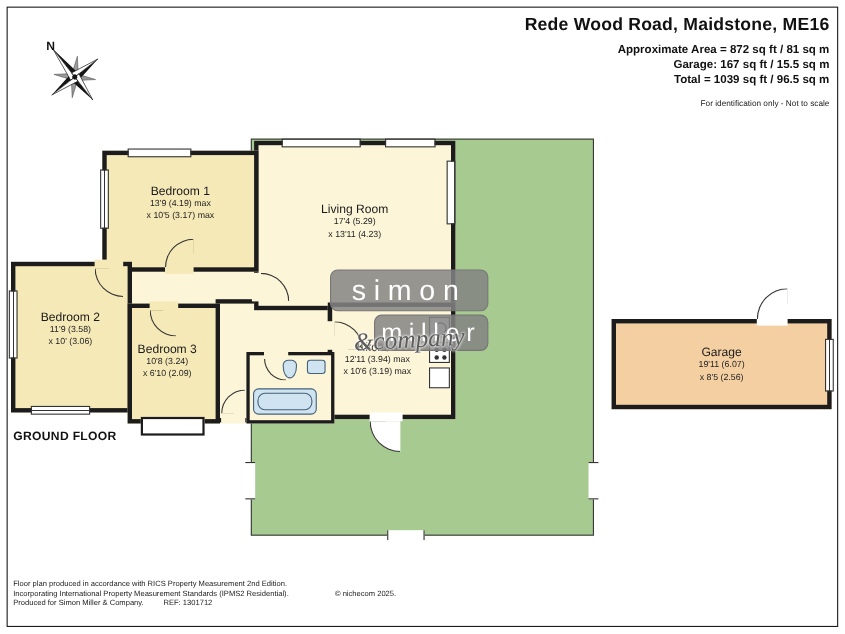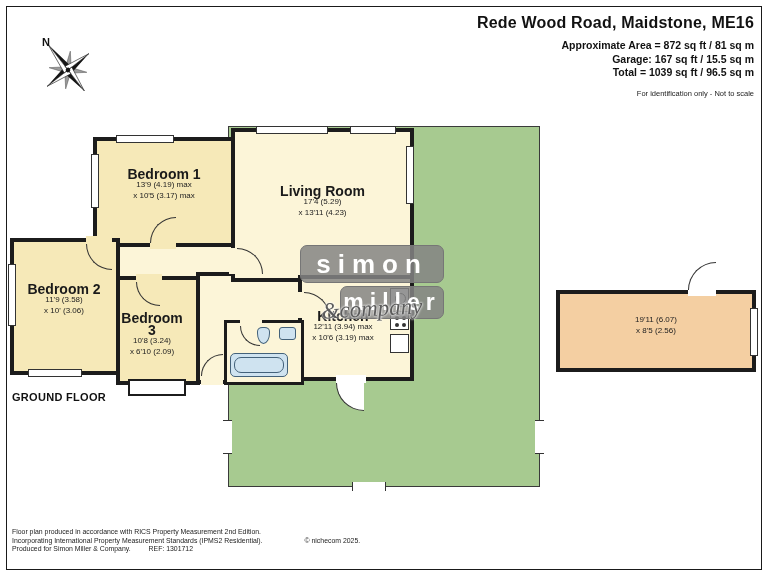--- a/index.html
+++ b/index.html
@@ -52,29 +52,29 @@
           border:1px solid #44627a;border-radius:45% 45% 55% 55%/30% 30% 70% 70%;box-sizing:border-box;}
   .sink{position:absolute;left:279px;top:327px;width:17px;height:13px;background:#cfe3f0;
         border:1px solid #44627a;border-radius:3px;box-sizing:border-box;}
   .appl{position:absolute;width:19px;height:19px;background:#fff;border:1px solid #333;box-sizing:border-box;}
   .appl .circ{position:absolute;left:4px;top:4px;width:9px;height:9px;border:1px solid #333;border-radius:50%;}
   .appl .dots{position:absolute;left:4px;top:4px;width:4px;height:4px;background:#333;border-radius:50%;
               box-shadow:7px 0 0 #333,0 7px 0 #333,7px 7px 0 #333;}
 
   
   .rlabel{position:absolute;text-align:center;z-index:30;color:#1a1a1a;}
-  .rname{font-weight:bold;font-size:14px;line-height:12px;}
+  .rname{font-weight:normal;font-size:11px;line-height:12px;}
   .rdim{font-size:8px;line-height:10.5px;color:#222;}
 
   .ground{position:absolute;left:12px;top:391px;font-weight:bold;font-size:11px;letter-spacing:.3px;}
 
   
   .wm{position:absolute;left:300px;top:245px;width:144px;z-index:60;}
   .wm-bar{background:rgba(132,132,132,.85);border:1px solid #767676;border-radius:7px;color:#fff;
-          text-align:center;font-weight:bold;box-sizing:border-box;}
+          text-align:center;font-weight:normal;box-sizing:border-box;}
   .wm-simon{height:38px;font-size:26px;line-height:36px;letter-spacing:7px;}
   .wm-miller{height:33px;font-size:23px;line-height:31px;letter-spacing:6px;margin-top:3px;margin-left:40px;}
   .wm-script{position:absolute;left:0;top:51px;width:144px;text-align:center;
              font-family:"Liberation Serif",serif;font-style:italic;font-size:23px;color:#5c5c5c;
              text-shadow:0 0 3px #fff,0 0 2px #fff;transform:rotate(-3deg);}
 
   
   .footer{position:absolute;left:12px;top:528px;font-size:6.9px;line-height:8.6px;color:#222;}
   .frow{display:flex;}
   .fcopy{margin-left:42px;}
@@ -190,20 +190,21 @@
     <div class="rname">Bedroom 3</div>
     <div class="rdim">10'8 (3.24)</div>
     <div class="rdim">x 6'10 (2.09)</div>
   </div>
   <div class="rlabel" style="left:296px;top:310px;width:94px;">
     <div class="rname">Kitchen</div>
     <div class="rdim">12'11 (3.94) max</div>
     <div class="rdim">x 10'6 (3.19) max</div>
   </div>
   <div class="rlabel" style="left:581px;top:315px;width:150px;">
+    <div class="rname">Garage</div>
     <div class="rdim">19'11 (6.07)</div>
     <div class="rdim">x 8'5 (2.56)</div>
   </div>
 
   <div class="wm">
     <div class="wm-bar wm-simon">simon</div>
     <div class="wm-bar wm-miller">miller</div>
     <div class="wm-script">&amp;company</div>
   </div>
 

